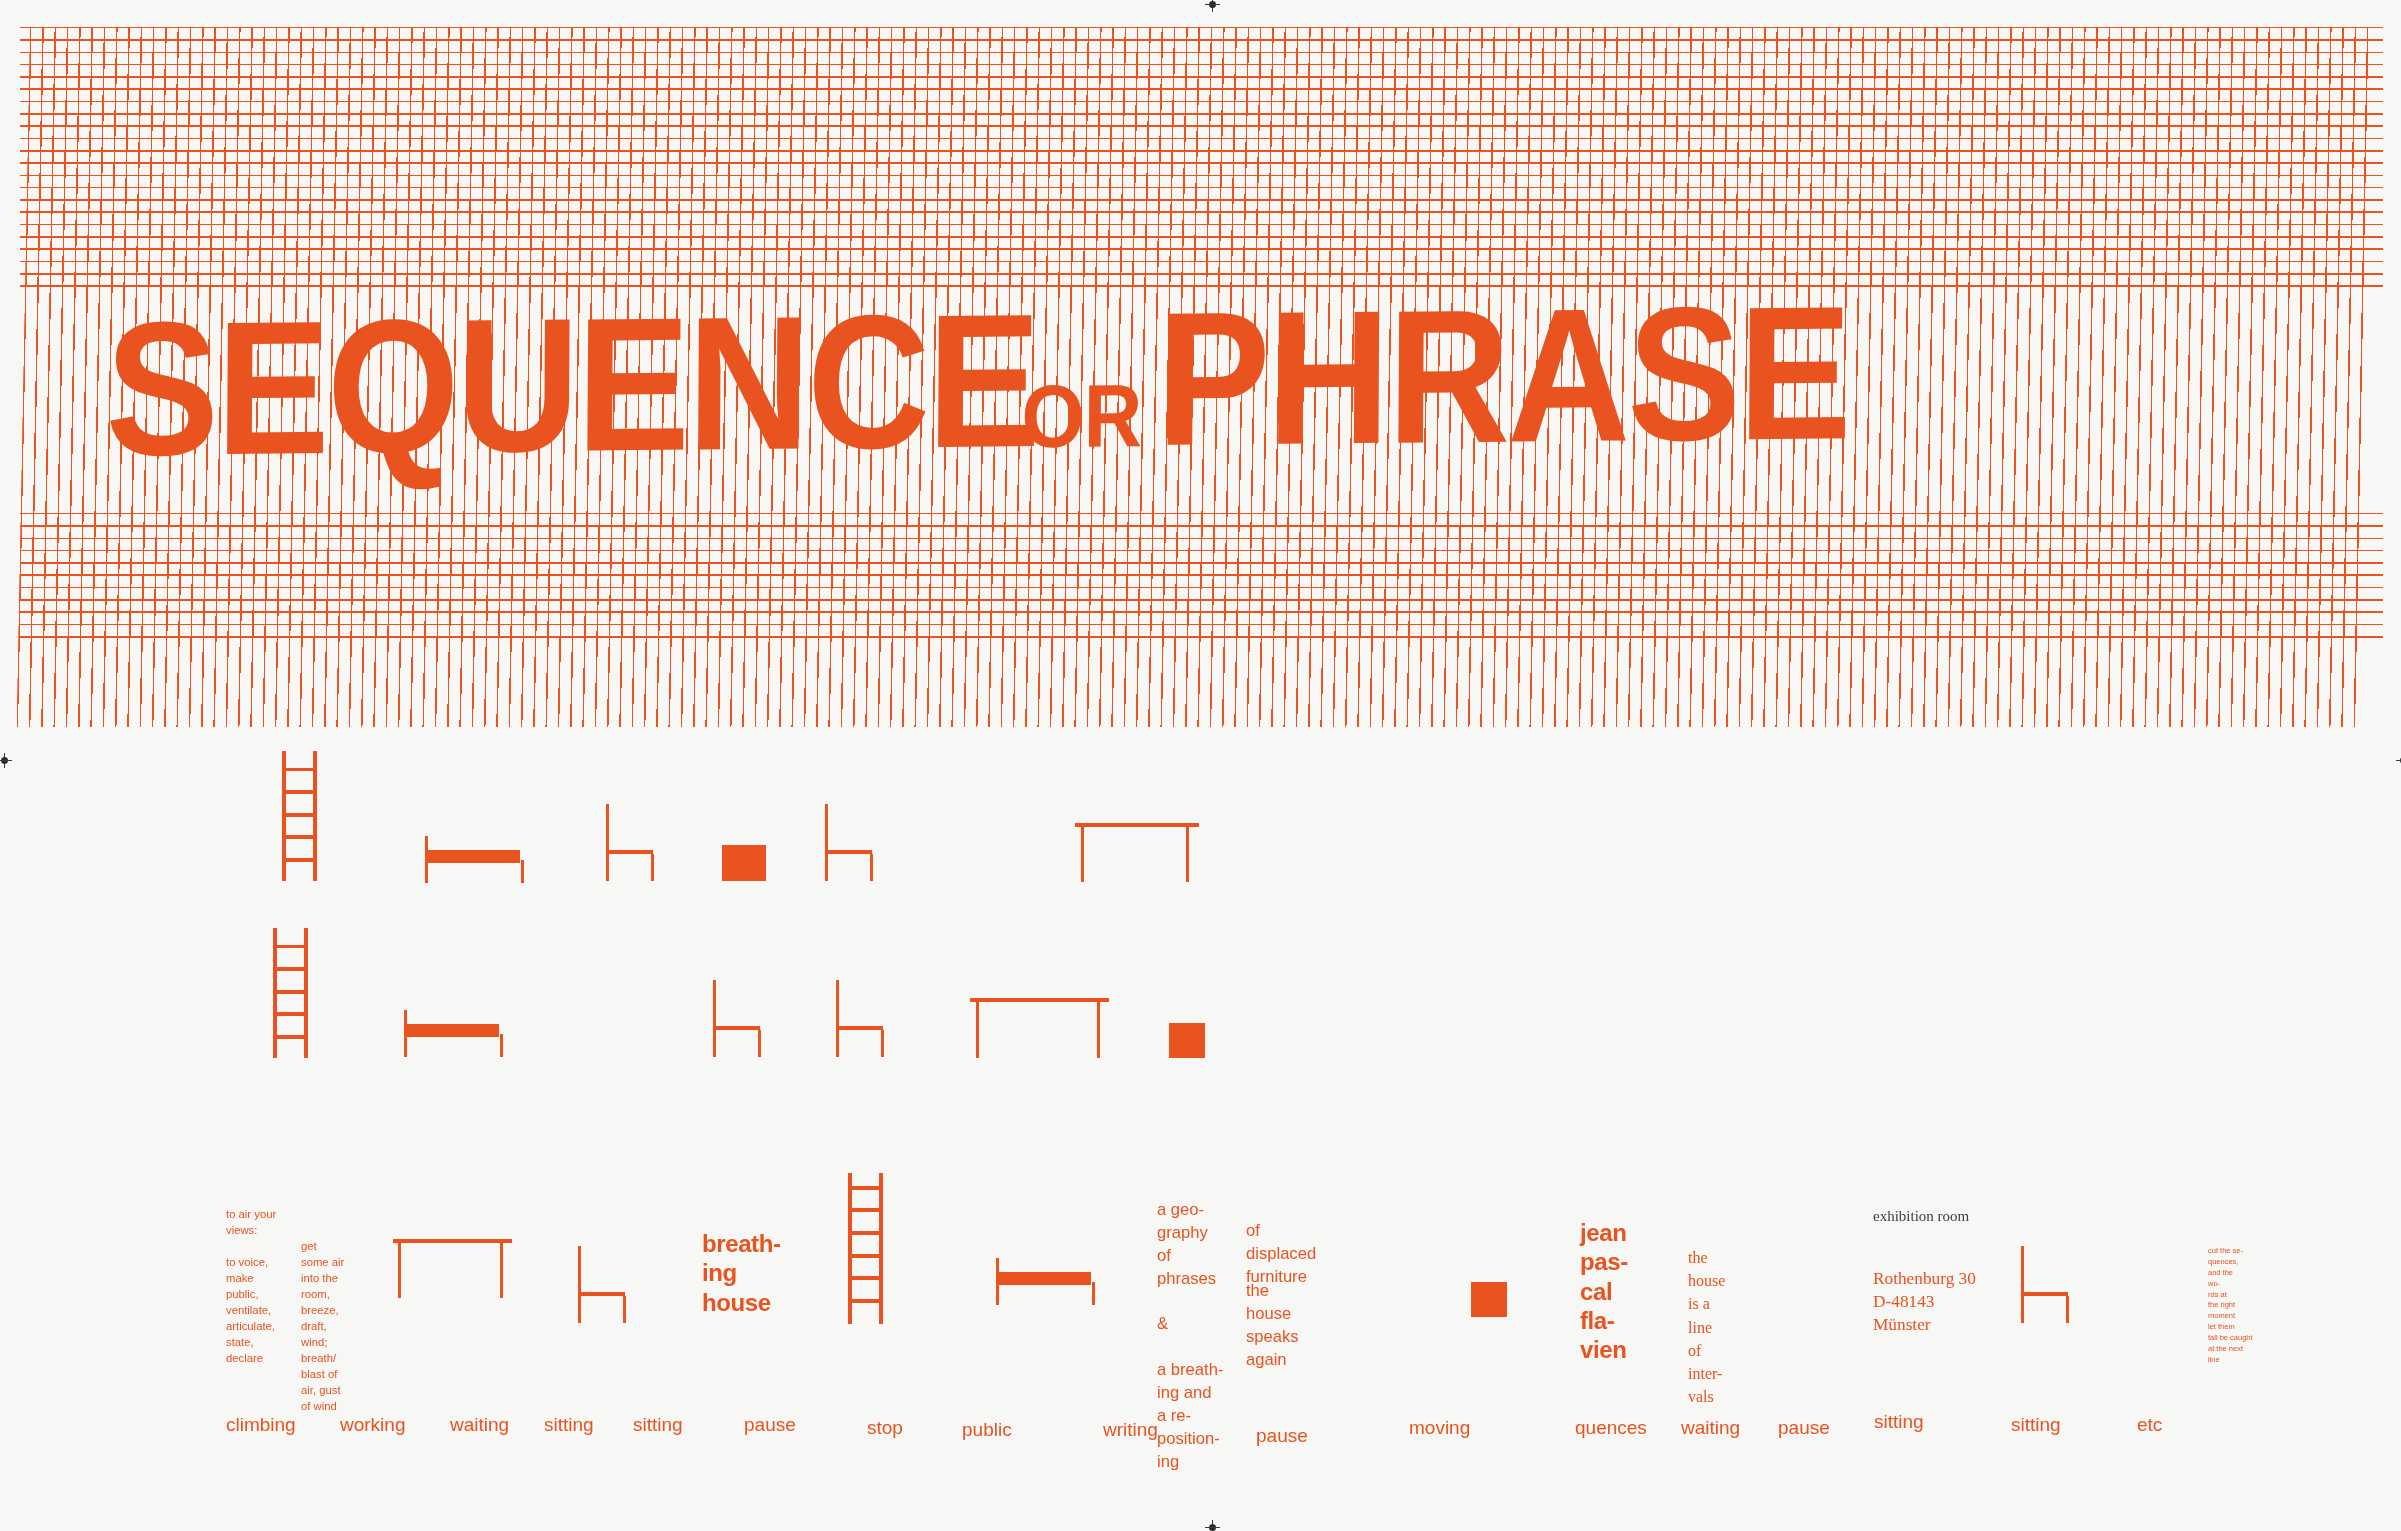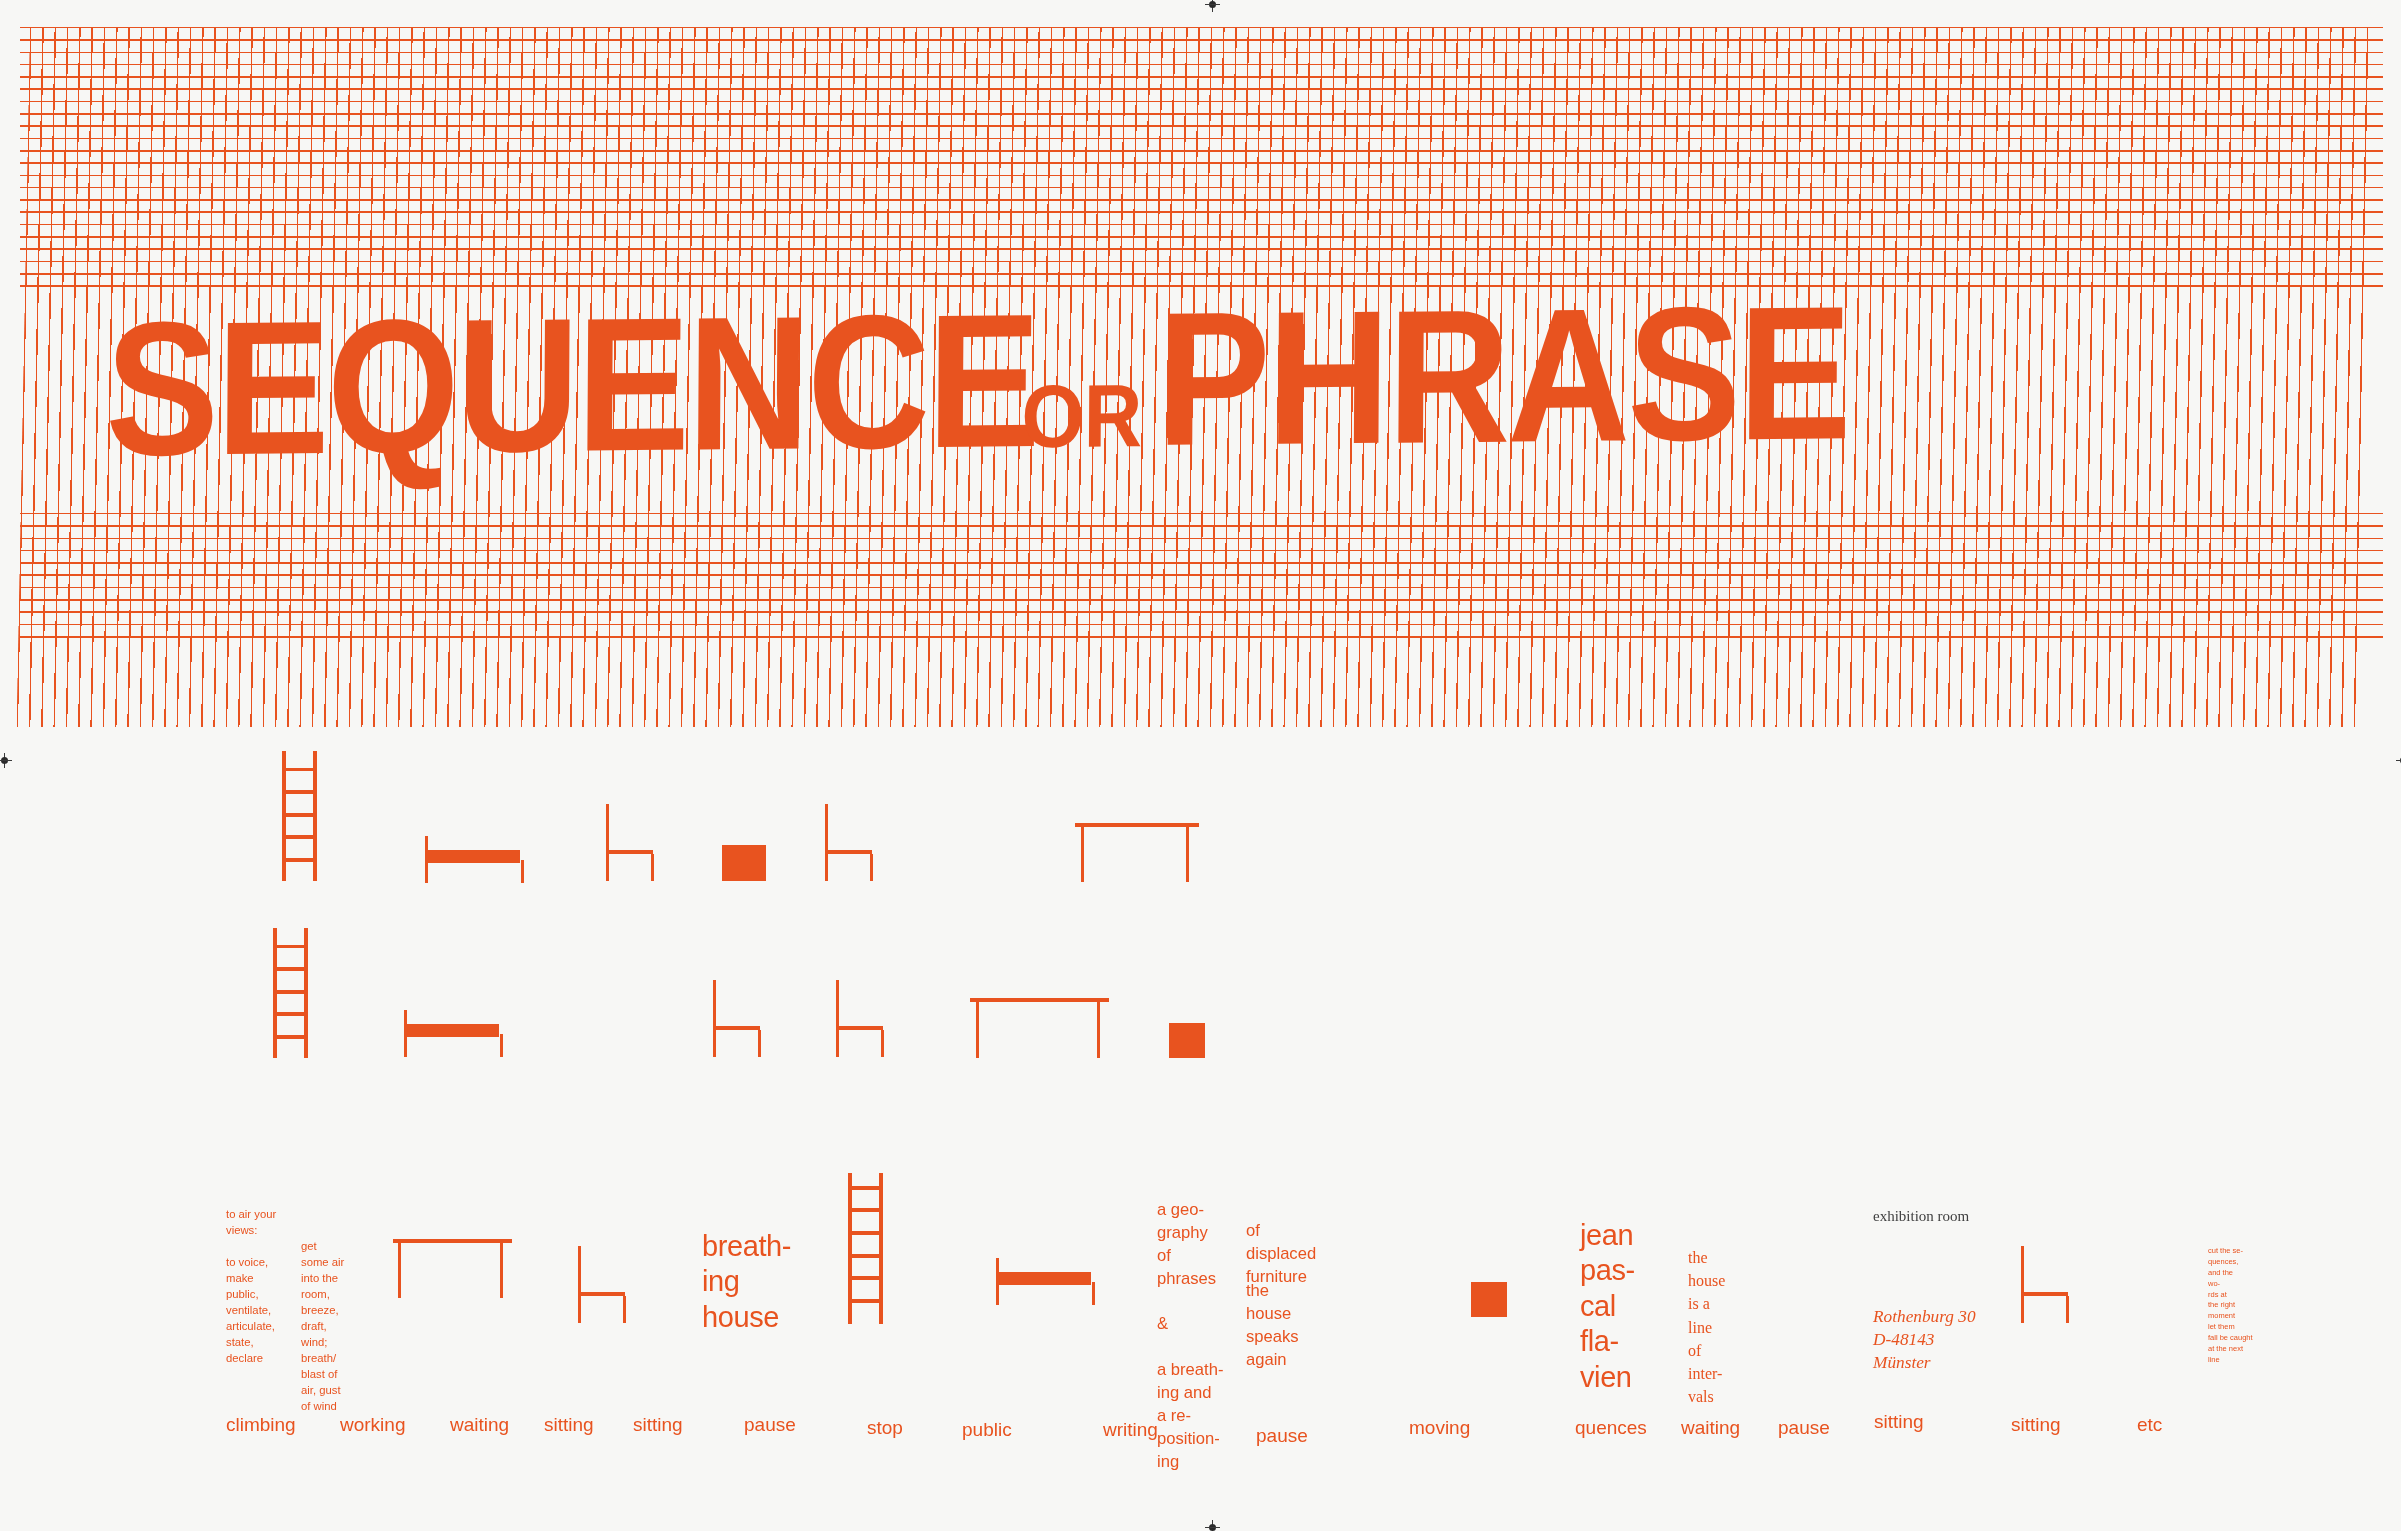--- a/index.html
+++ b/index.html
@@ -112,21 +112,21 @@
   .txt{
     position:absolute;
     color:#e8531f;
     font-family:"Liberation Sans", sans-serif;
     white-space:pre-line;
   }
   .txt-xs{font-size:11.3px;line-height:1.42;}
   .txt-sm{font-size:16.6px;line-height:1.38;}
   .txt-tiny{font-size:7.5px;line-height:1.45;}
   .txt-bold{
-    font-weight:normal;font-size:29px;line-height:1.22;
+    font-weight:bold;font-size:24px;line-height:1.22;
     letter-spacing:-0.4px;
   }
   .txt-serif{
     font-family:"Liberation Serif", serif;
     font-size:16px;line-height:1.45;color:#e8531f;
   }
   .venue-small{
     font-family:"Liberation Serif", serif;
     font-size:15px;line-height:1.4;color:#404040;
   }
@@ -343,21 +343,21 @@
 house
 is   a
 line
 of
 inter-
 vals</div>
 
   <div class="venue-small" style="position:absolute;left:1873px;top:1206px;">exhibition room</div>
 
 
-  <div class="venue-addr" style="position:absolute;left:1873px;top:1306px;width:173px;font-style:italic;">Rothenburg 30
+  <div class="venue-addr" style="position:absolute;left:1873px;top:1268px;width:173px;">Rothenburg 30
 D-48143
 Münster</div>
 
   <div class="txt txt-tiny" style="left:2208px;top:1246px;width:72px;">cut the se-
 quences,
 and the
 wo-
 rds at
 the right
 moment

